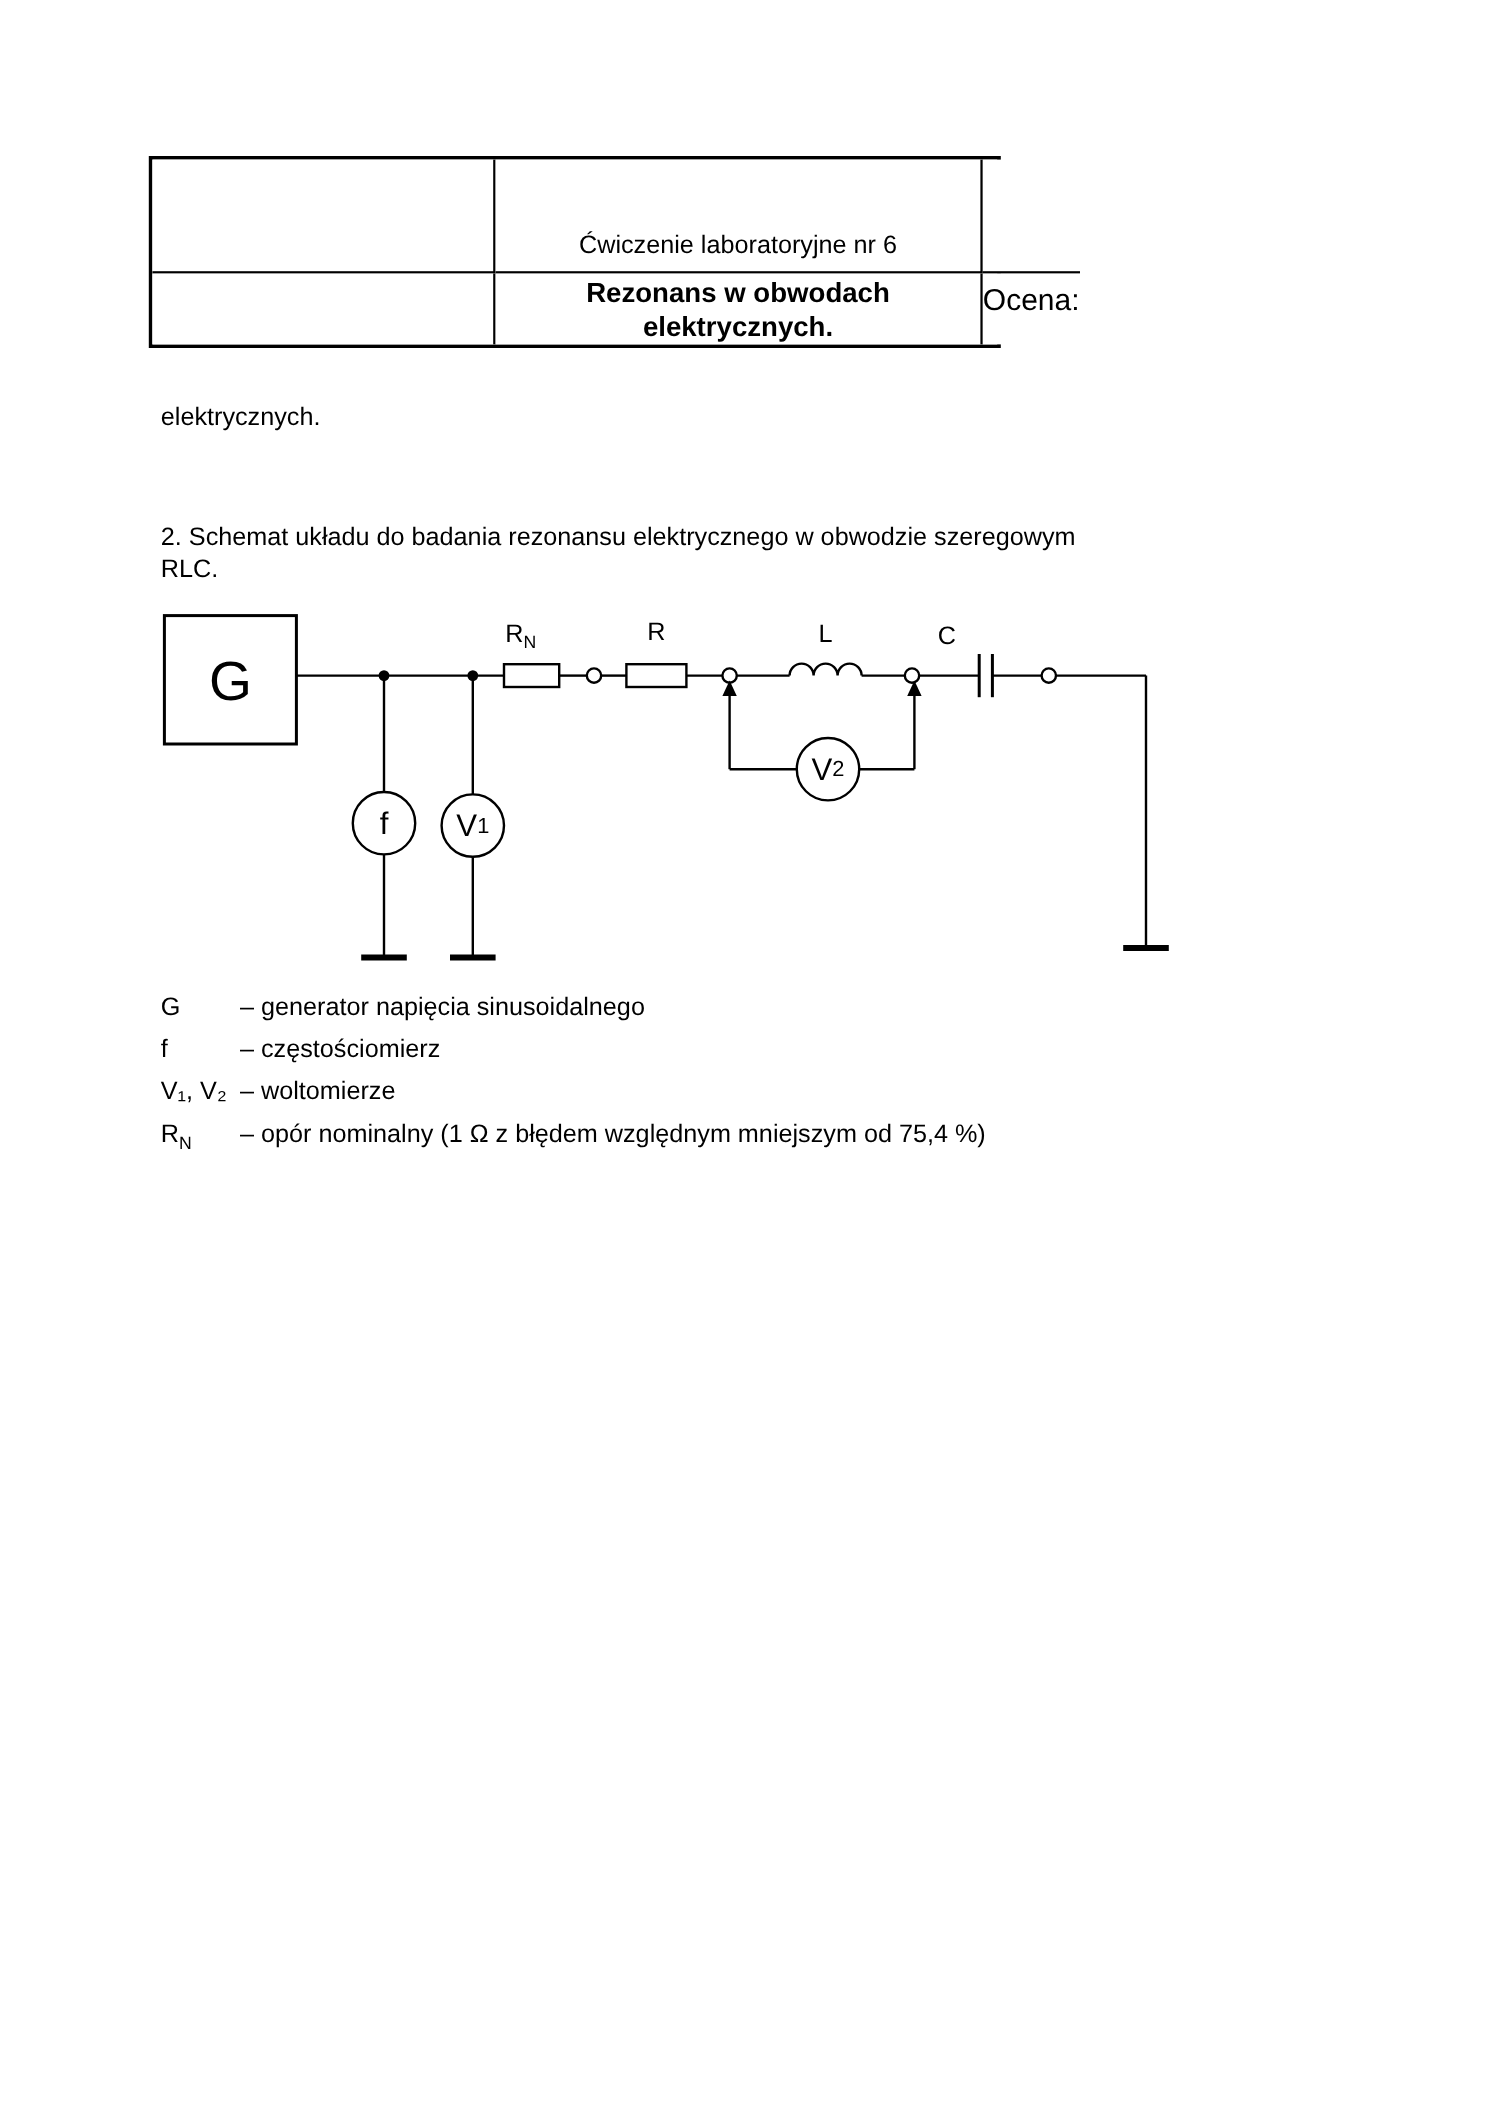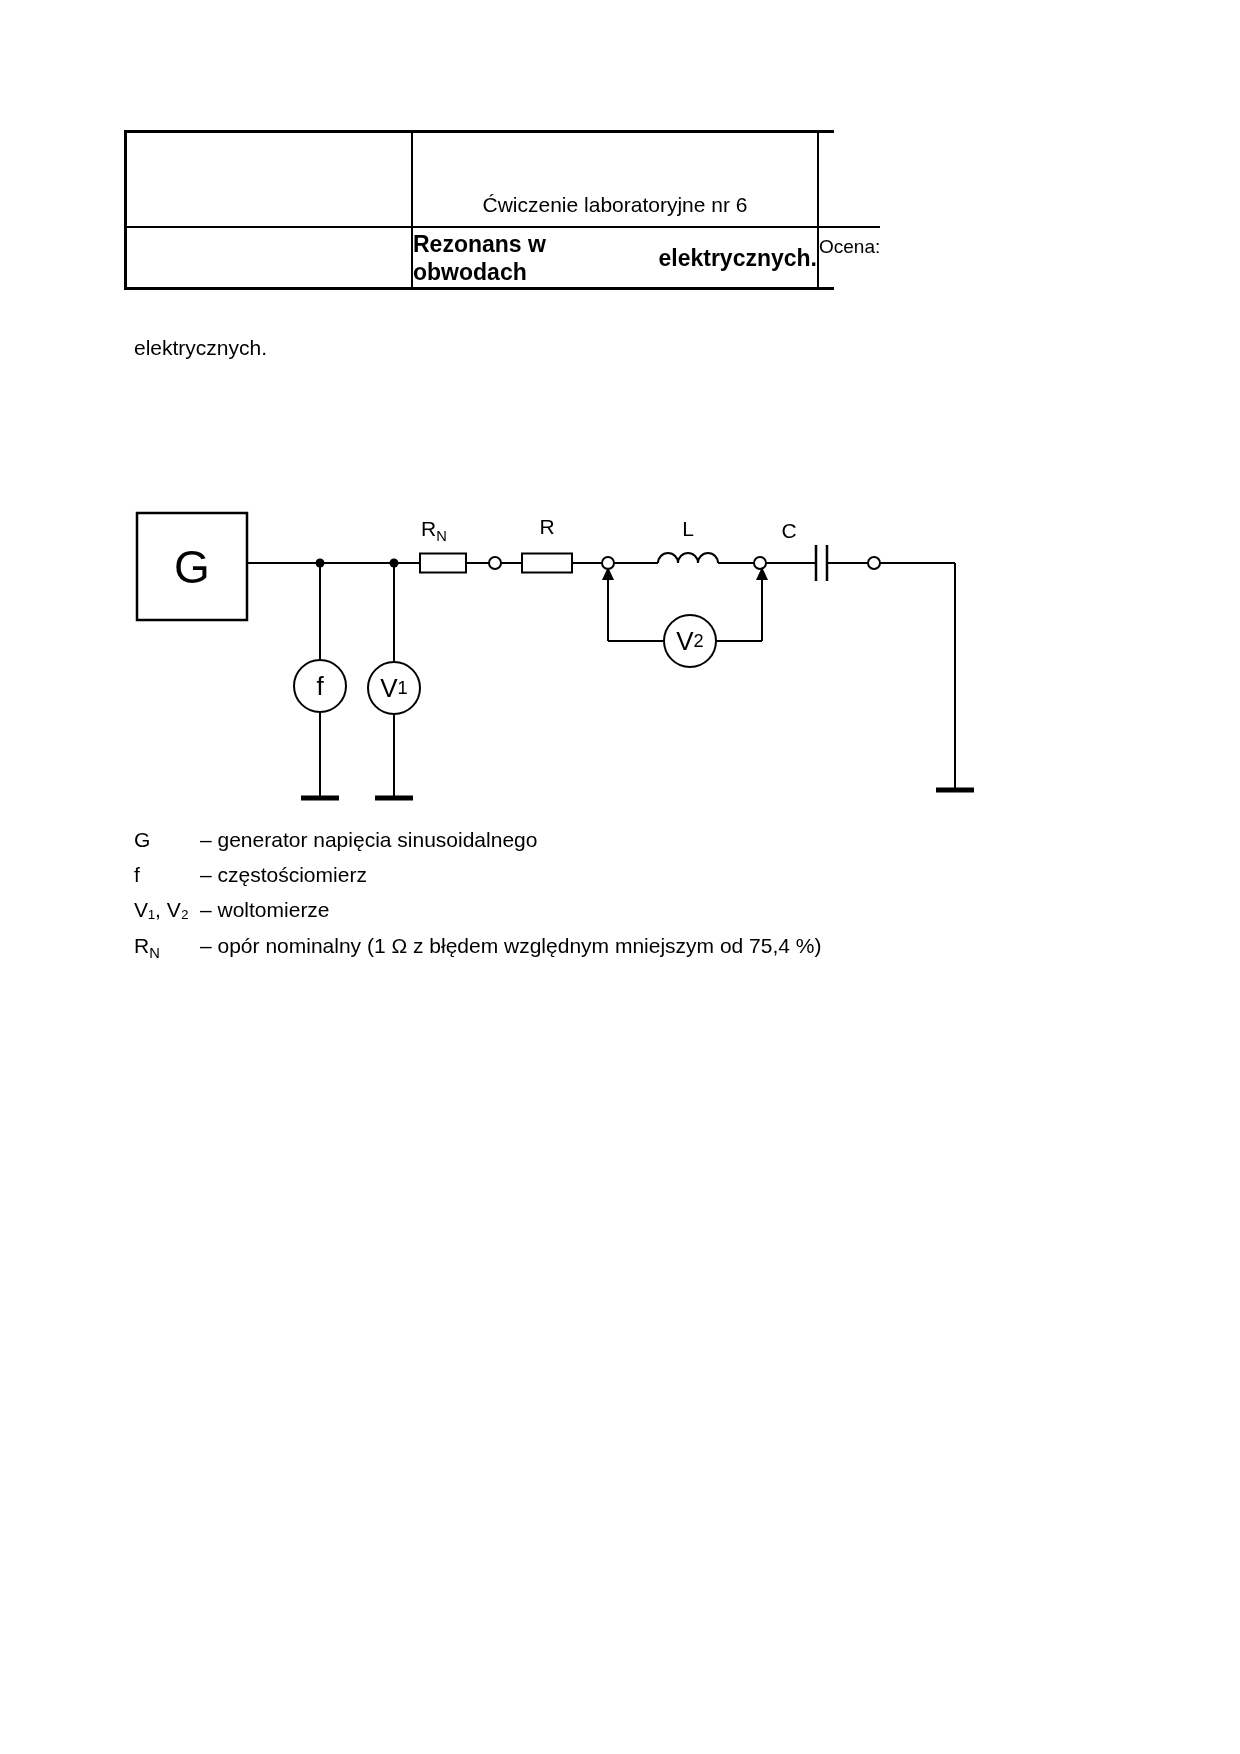--- a/index.html
+++ b/index.html
@@ -17,26 +17,26 @@
     grid-template-rows:95px 1fr;
   }
   .cell { background:#fff; }
   .cell.bdr { border-right:2px solid #000; }
   .cell.bdb { border-bottom:2px solid #000; }
   .cell-exercise {
     display:flex; align-items:flex-end; justify-content:center;
     padding-bottom:9px; font-size:21px;
   }
   .cell-title {
-    display:flex; flex-direction:row; align-items:center; justify-content:center;
+    display:flex; flex-direction:column; align-items:center; justify-content:center;
     font-weight:bold; font-size:23px; line-height:28px;
   }
   .cell-grade {
     display:flex; justify-content:center; align-items:flex-start;
-    padding-top:8px; font-size:19px;
+    padding-top:8px; font-size:25px;
   }
   
   .text-block { position:absolute; left:134px; font-size:21px; line-height:27px; white-space:nowrap; }
   .indent { padding-left:28px; }
   
   .circuit-svg { position:absolute; left:0; top:500px; }
   .clabel { position:absolute; font-size:21px; }
   .clabel.centered { display:flex; align-items:center; justify-content:center; text-align:center; }
   .g-label { left:137px; top:513px; width:110px; height:107px; font-size:46px; }
   .rn-label { left:421px; top:517px; }
@@ -72,20 +72,24 @@
     </div>
     <div class="cell cell-grade">
       <span>Ocena:</span>
     </div>
   </div>
 
   <div class="text-block" style="top:334px;">
     <div>elektrycznych.</div>
   </div>
 
+  <div class="text-block" style="top:434px;">
+    <div>2. Schemat układu do badania rezonansu elektrycznego w obwodzie szeregowym</div>
+    <div>RLC.</div>
+  </div>
 
   <svg class="circuit-svg" width="1000" height="320" viewBox="0 500 1000 320" xmlns="http://www.w3.org/2000/svg">
     <g stroke="#000" stroke-width="2" fill="none">
       <rect x="137" y="513" width="110" height="107" stroke-width="2.5"></rect>
       <line x1="247" y1="563" x2="420" y2="563"></line>
       <rect x="420" y="553.5" width="46" height="19"></rect>
       <line x1="466" y1="563" x2="489" y2="563"></line>
       <circle cx="495" cy="563" r="6" fill="#fff"></circle>
       <line x1="501" y1="563" x2="522" y2="563"></line>
       <rect x="522" y="553.5" width="50" height="19"></rect>

